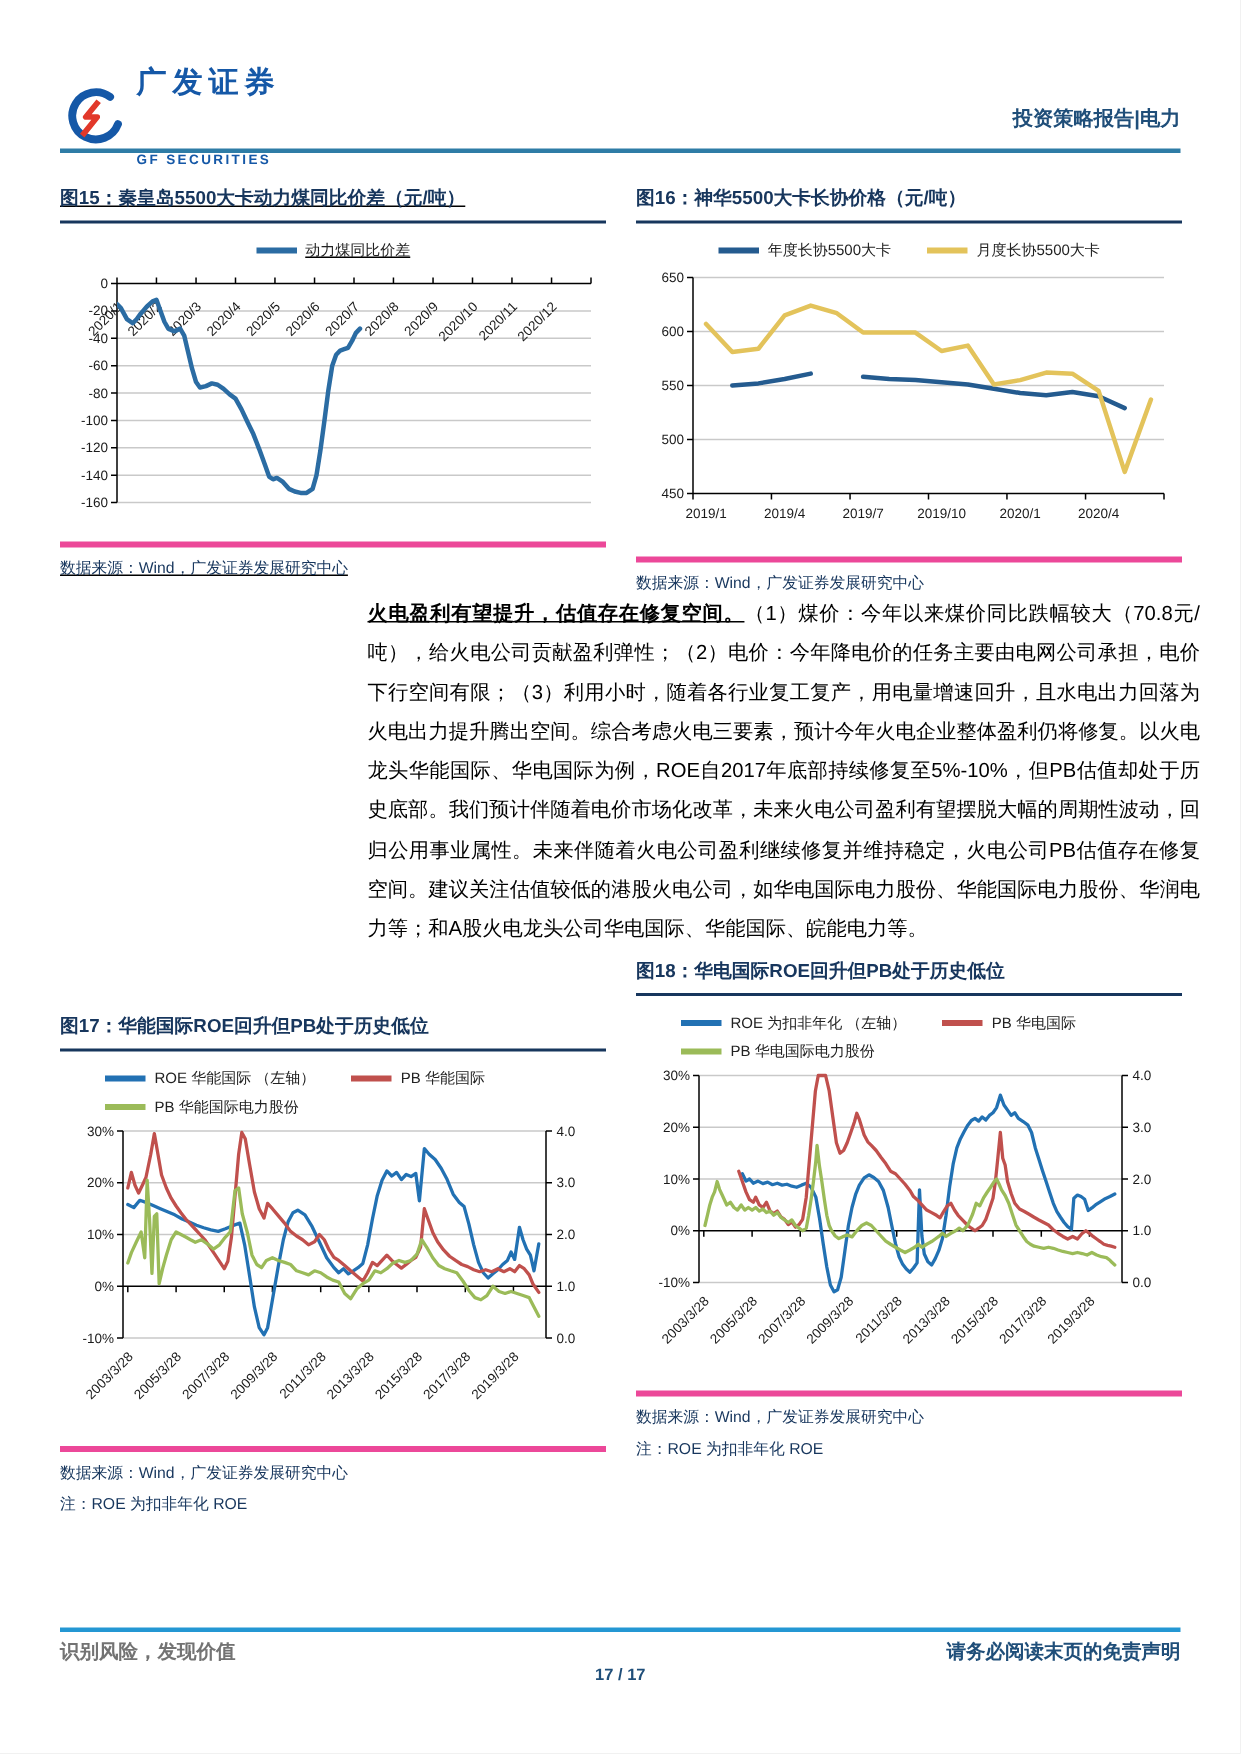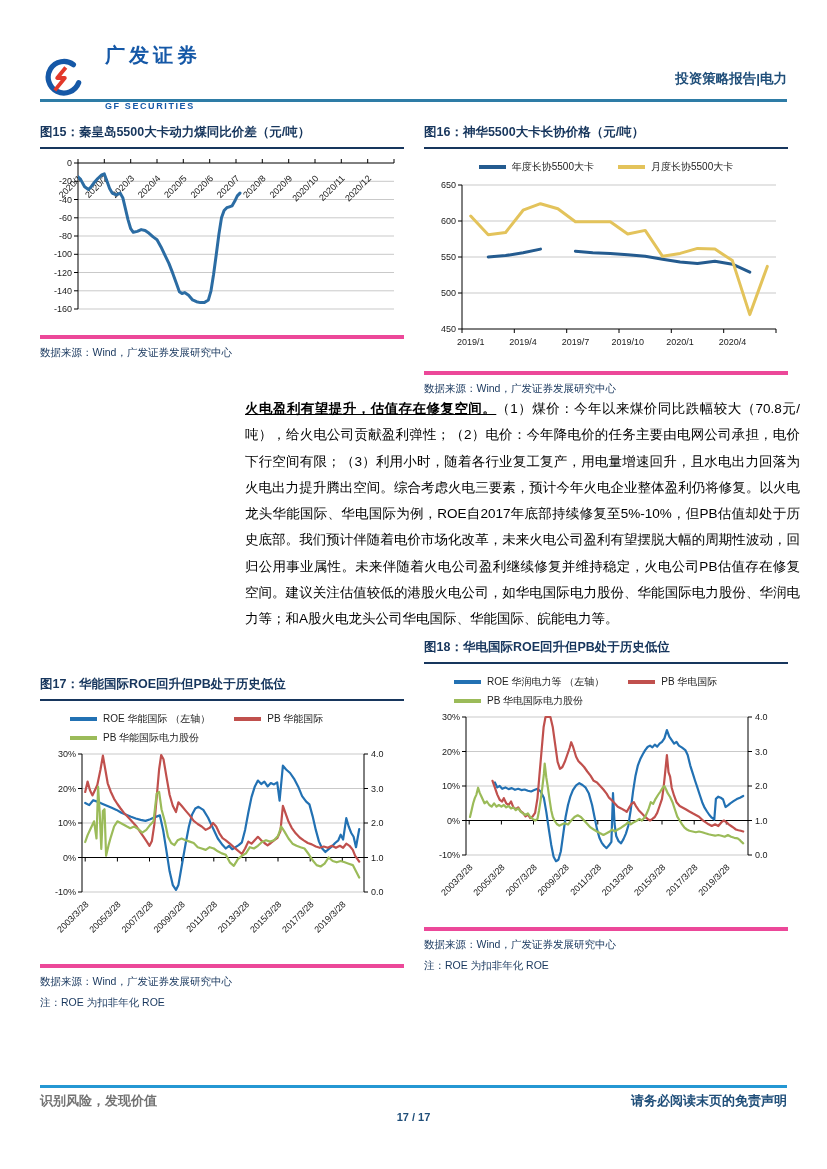--- a/index.html
+++ b/index.html
@@ -1,27 +1,27 @@
 <!DOCTYPE html>
 <html><head>
 <meta charset="utf-8">
 <style>
   html,body{margin:0;padding:0;background:#e8e8e8;}
   .page{position:relative;width:827px;height:1169px;background:#ffffff;margin:0 auto;
         font-family:"Liberation Sans","DejaVu Sans",sans-serif;overflow:hidden;}
   
-  .hdr-left{position:absolute;left:40px;top:44px;display:flex;align-items:center;gap:23px;}
+  .hdr-left{position:absolute;left:40px;top:44px;display:flex;align-items:center;gap:9px;}
   .brand-txt{display:flex;flex-direction:column;line-height:1.15;}
   .brand-cn{font-size:20px;font-weight:bold;letter-spacing:4px;}
   .brand-en{font-size:9px;font-weight:bold;letter-spacing:1.6px;}
   .hdr-right{position:absolute;right:40px;top:70px;font-size:13.5px;font-weight:bold;text-align:right;}
   .hdr-rule{position:absolute;left:40px;right:40px;top:99px;height:3px;}
   
   .figure{position:absolute;width:364px;}
-  #figure15{left:40px;top:122px;} #figure16{left:424px;top:122px;}
+  #figure15{left:40px;top:122px;text-decoration:underline;} #figure16{left:424px;top:122px;}
   #figure17{left:40px;top:674px;} #figure18{left:424px;top:637px;}
   .fig-title{font-size:12.5px;font-weight:bold;color:#17365D;padding:2px 0 6px 0;
              border-bottom:2px solid #17365D;}
   .legend{display:grid;gap:5px 24px;padding:11px 0 1px 0;font-size:10px;color:#222222;}
   .legend.center{grid-auto-flow:column;justify-content:center;}
   .legend.left2{grid-template-columns:auto auto;justify-content:start;padding-left:30px;}
   .legend-item{display:flex;align-items:center;gap:6px;white-space:nowrap;}
   .sw{width:27px;height:3.5px;display:inline-block;}
   .chart svg{display:block;}
   .source{margin-top:16px;border-top:4px solid #ec4899;padding-top:7px;
@@ -54,20 +54,26 @@
       <span class="brand-en" style="color: rgb(21, 88, 167); margin-top: 34px;">GF SECURITIES</span>
     </div>
   </div>
   <div class="hdr-right" style="color: rgb(31, 78, 121);">
     <span>投资策略报告</span><span>|</span><span>电力</span>
   </div>
   <div class="hdr-rule" style="background: rgb(46, 124, 166);"></div>
 
   <section class="figure" id="figure15">
     <div class="fig-title">图15：秦皇岛5500大卡动力煤同比价差（元/吨）</div>
+    <div class="legend center" id="c15L">
+        <span class="legend-item">
+          <span class="sw" style="background:#2B6CA3"></span>
+          <span>动力煤同比价差</span>
+        </span>
+      </div>
     <div class="chart" id="c15">
         <svg width="364" height="170" viewBox="0 0 364 170">
           <line x1="38" x2="354" y1="32.3" y2="32.3" stroke="#C9C9C9" stroke-width="1"></line>
           <line x1="38" x2="354" y1="50.5" y2="50.5" stroke="#C9C9C9" stroke-width="1"></line>
           <line x1="38" x2="354" y1="68.8" y2="68.8" stroke="#C9C9C9" stroke-width="1"></line>
           <line x1="38" x2="354" y1="87.0" y2="87.0" stroke="#C9C9C9" stroke-width="1"></line>
           <line x1="38" x2="354" y1="105.3" y2="105.3" stroke="#C9C9C9" stroke-width="1"></line>
           <line x1="38" x2="354" y1="123.5" y2="123.5" stroke="#C9C9C9" stroke-width="1"></line>
           <line x1="38" x2="354" y1="141.8" y2="141.8" stroke="#C9C9C9" stroke-width="1"></line>
           <line x1="38" x2="354" y1="160.0" y2="160.0" stroke="#C9C9C9" stroke-width="1"></line>
@@ -267,21 +273,21 @@
       </div>
     <div class="source">数据来源：Wind，广发证券发展研究中心</div>
     <div class="note">注：ROE 为扣非年化 ROE</div>
   </section>
 
   <section class="figure" id="figure18">
     <div class="fig-title">图18：华电国际ROE回升但PB处于历史低位</div>
     <div class="legend left2" id="c18L">
         <span class="legend-item">
           <span class="sw" style="background:#2271B3"></span>
-          <span>ROE 华润电力等 （左轴）</span>
+          <span>ROE 为扣非年化 （左轴）</span>
         </span>
         <span class="legend-item">
           <span class="sw" style="background:#C0504D"></span>
           <span>PB 华电国际</span>
         </span>
         <span class="legend-item">
           <span class="sw" style="background:#9BBB59"></span>
           <span>PB 华电国际电力股份</span>
         </span>
       </div>

